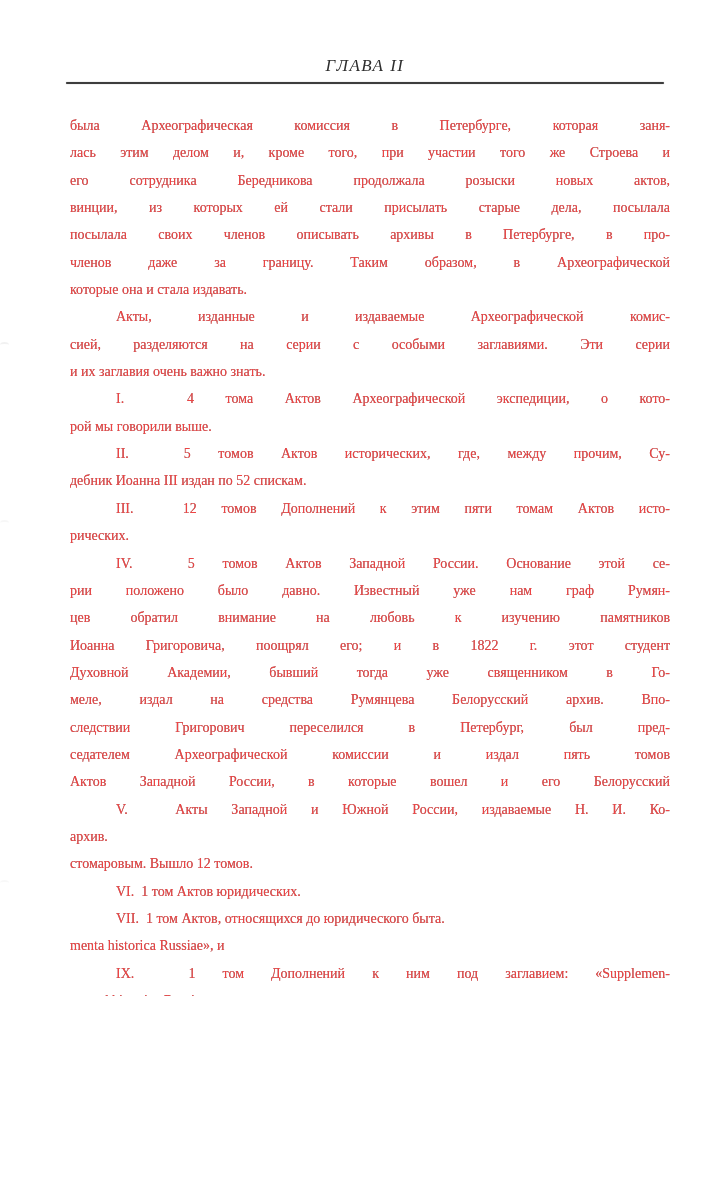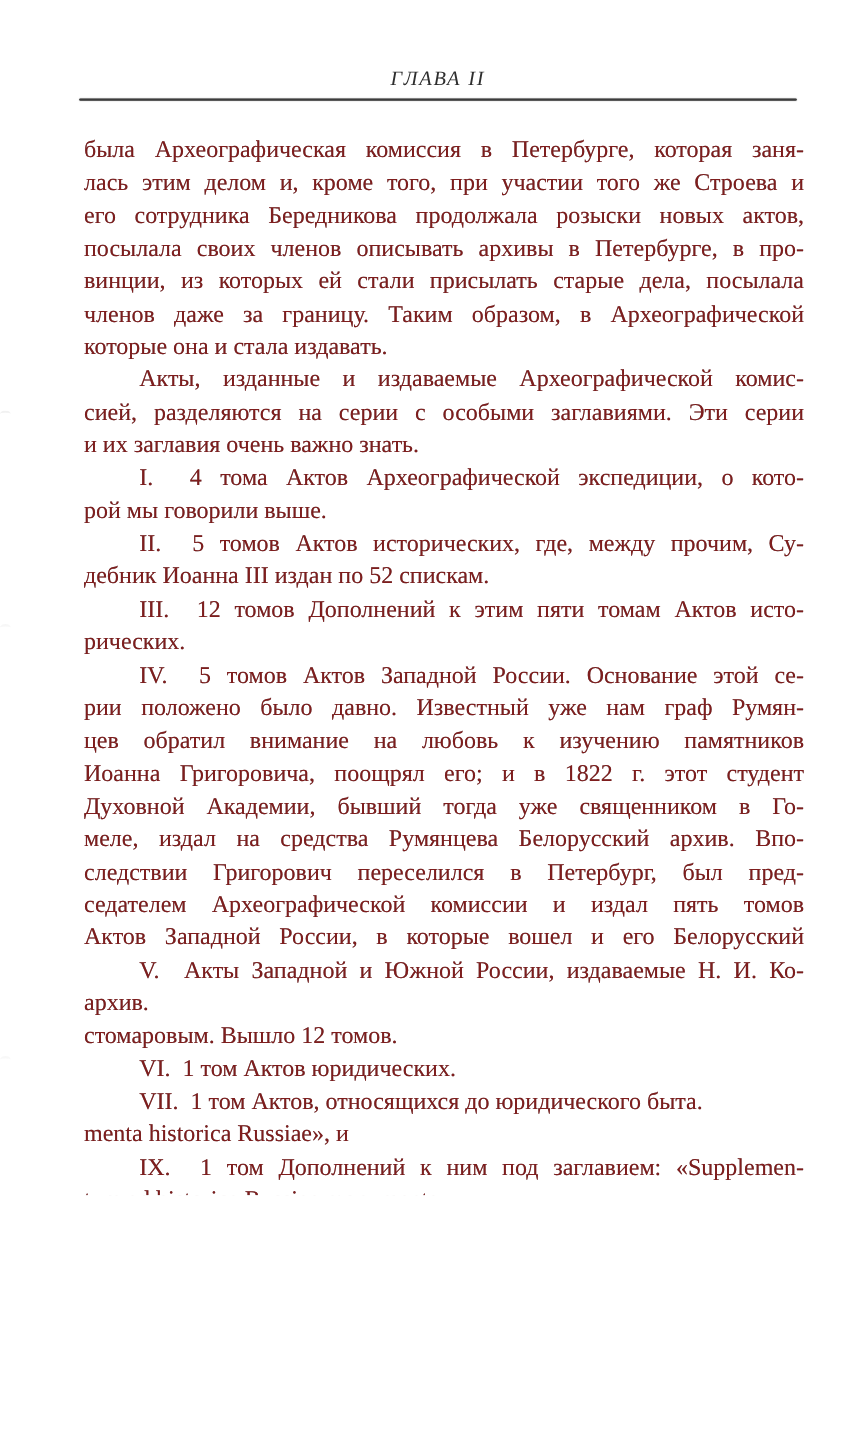--- a/index.html
+++ b/index.html
@@ -39,25 +39,25 @@
     box-shadow: 0 0 1px rgba(60,60,60,.6);
   }
   
   .text-column {
     position: absolute;
     top: 112px;
     left: 70px;
     width: 600px;
   }
   .ln {
-    font-size: 20px;
+    font-size: 14px;
     line-height: 27.35px;
     height: 27.35px;
     white-space: normal;
-    color: #7f1d1d;
+    color: #ef4444;
     text-align: justify;
     
     text-shadow: 0 0 .4px rgba(30,30,30,.55);
   }
   .ln.j { text-align-last: justify; }
   .ln.last { text-align-last: left; }
   .ln.ind { text-indent: 46px; }
   
   .page-number {
     position: absolute;
@@ -89,22 +89,22 @@
   <div class="head-rule"></div>
 
   <div class="scan-artifact a1"></div>
   <div class="scan-artifact a2"></div>
   <div class="scan-artifact a3"></div>
 
   <div class="text-column">
     <div class="ln j">была Археографическая комиссия в Петербурге, которая заня-</div>
     <div class="ln j">лась этим делом и, кроме того, при участии того же Строева и</div>
     <div class="ln j">его сотрудника Бередникова продолжала розыски новых актов,</div>
+    <div class="ln j">винции, из которых ей стали присылать старые дела, посылала</div>
     <div class="ln j">посылала своих членов описывать архивы в Петербурге, в про-</div>
-    <div class="ln j">винции, из которых ей стали присылать старые дела, посылала</div>
     <div class="ln j">членов даже за границу. Таким образом, в Археографической</div>
     <div class="ln last">которые она и стала издавать.</div>
     <div class="ln j ind">Акты, изданные и издаваемые Археографической комис-</div>
     <div class="ln j">сией, разделяются на серии с особыми заглавиями. Эти серии</div>
     <div class="ln last">и их заглавия очень важно знать.</div>
     <div class="ln j ind">I.&nbsp; 4 тома Актов Археографической экспедиции, о кото-</div>
     <div class="ln last">рой мы говорили выше.</div>
     <div class="ln j ind">II.&nbsp; 5 томов Актов исторических, где, между прочим, Су-</div>
     <div class="ln last">дебник Иоанна III издан по 52 спискам.</div>
     <div class="ln j ind">III.&nbsp; 12 томов Дополнений к этим пяти томам Актов исто-</div>

